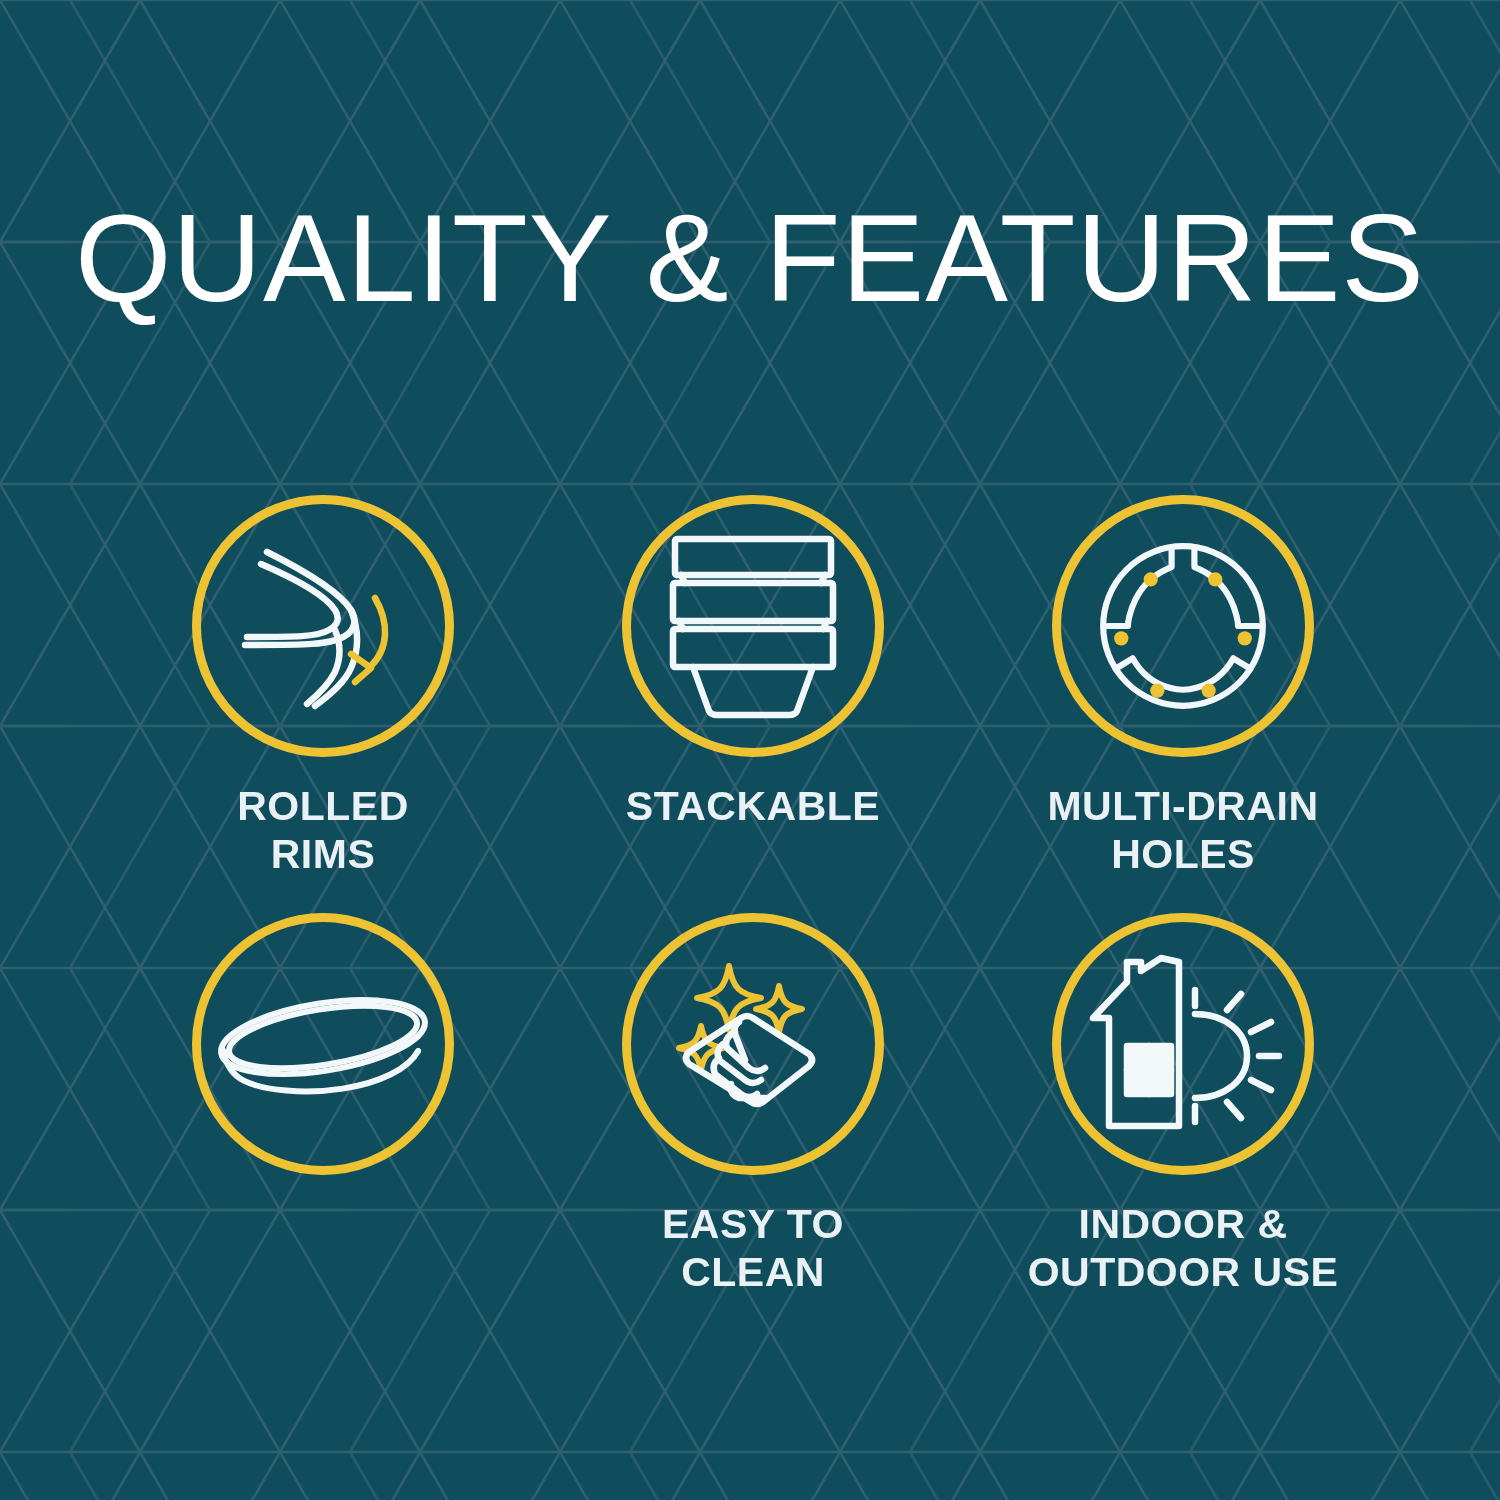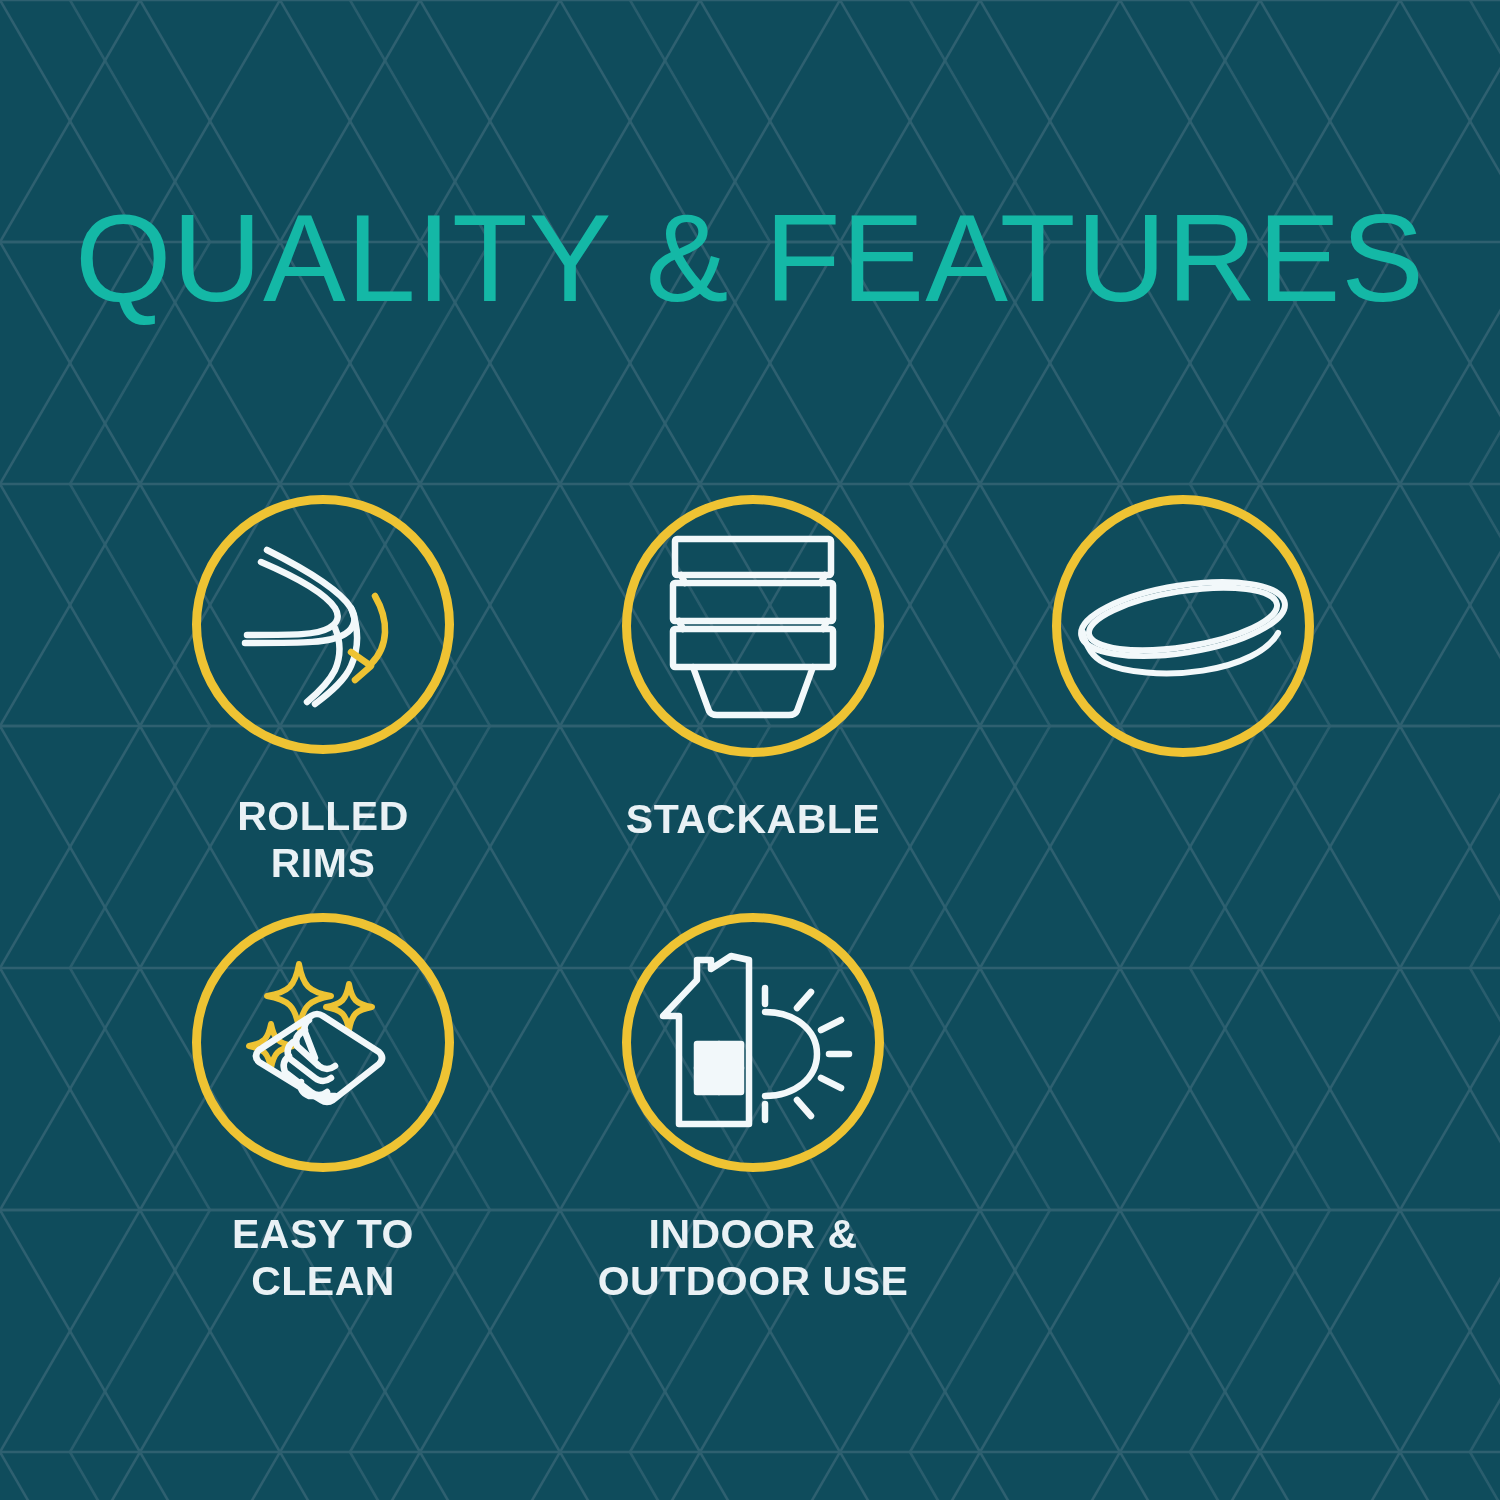--- a/index.html
+++ b/index.html
@@ -34,21 +34,21 @@
   #page-title {
     position: absolute;
     top: 196px;
     left: 0;
     width: 1500px;
     text-align: center;
     font-size: 124px;
     line-height: 1;
     font-weight: 300;
     letter-spacing: 1px;
-    color: #14b8a6;
+    color: #ffffff;
     white-space: nowrap;
     font-family: "Liberation Sans", sans-serif;
   }
 
   
   #feature-grid {
     position: absolute;
     top: 470px;
     left: 108px;
     width: 1290px;
@@ -75,21 +75,21 @@
     display: flex;
     align-items: center;
     justify-content: center;
   }
 
   .icon-ring svg {
     display: block;
   }
 
   .feature-label {
-    margin-top: 39px;
+    margin-top: 26px;
     text-align: center;
     font-size: 41px;
     line-height: 1.16;
     font-weight: bold;
     color: #e9f1f5;
     letter-spacing: 0.5px;
     white-space: pre-line;
     font-family: "Liberation Sans", sans-serif;
   }
 </style>
@@ -166,20 +166,46 @@
 
             <rect x="8" y="96" width="160" height="38" rx="2"></rect>
 
             <path d="M28 134 L44 178 Q46 182 52 182 L124 182 Q130 182 132 178 L148 134"></path>
           </g>
         </svg>
       </div>
       <div class="feature-label">STACKABLE</div>
     </div>
 
+    <div class="feature-cell">
+      <div class="icon-ring">
+        <svg width="190" height="190" viewBox="0 0 200 200">
+          <g fill="none" stroke="#f2f8fa" stroke-width="6.5" stroke-linecap="round" stroke-linejoin="round">
+
+            <circle cx="100" cy="100" r="84"></circle>
+
+            <path d="M88 17 L88 38 C 72 44 58 56 50 72 C 44 84 42 96 42 100 L21 100"></path>
+
+            <path d="M112 17 L112 38 C 128 44 142 56 150 72 C 156 84 158 96 158 100 L179 100"></path>
+
+            <path d="M29 145 L47 134 C 56 150 70 161 86 165 C 96 168 104 168 114 165 C 130 161 144 150 153 134 L171 145"></path>
+          </g>
+          <g fill="#eec333">
+            <circle cx="66" cy="51" r="7.5"></circle>
+            <circle cx="134" cy="51" r="7.5"></circle>
+            <circle cx="35" cy="113" r="7.5"></circle>
+            <circle cx="165" cy="113" r="7.5"></circle>
+            <circle cx="73" cy="168" r="7.5"></circle>
+            <circle cx="127" cy="168" r="7.5"></circle>
+          </g>
+        </svg>
+      </div>
+      <div class="feature-label">MULTI-DRAIN
+HOLES</div>
+    </div>
 
     <div class="feature-cell">
       <div class="icon-ring">
         <svg width="218" height="130" viewBox="0 0 220 130">
           <g fill="none" stroke="#f2f8fa" stroke-width="6" stroke-linecap="round" stroke-linejoin="round">
 
             <ellipse cx="110" cy="58" rx="104" ry="34" transform="rotate(-9 110 58)"></ellipse>
 
             <ellipse cx="110" cy="58" rx="96" ry="28" transform="rotate(-9 110 58)"></ellipse>
 

